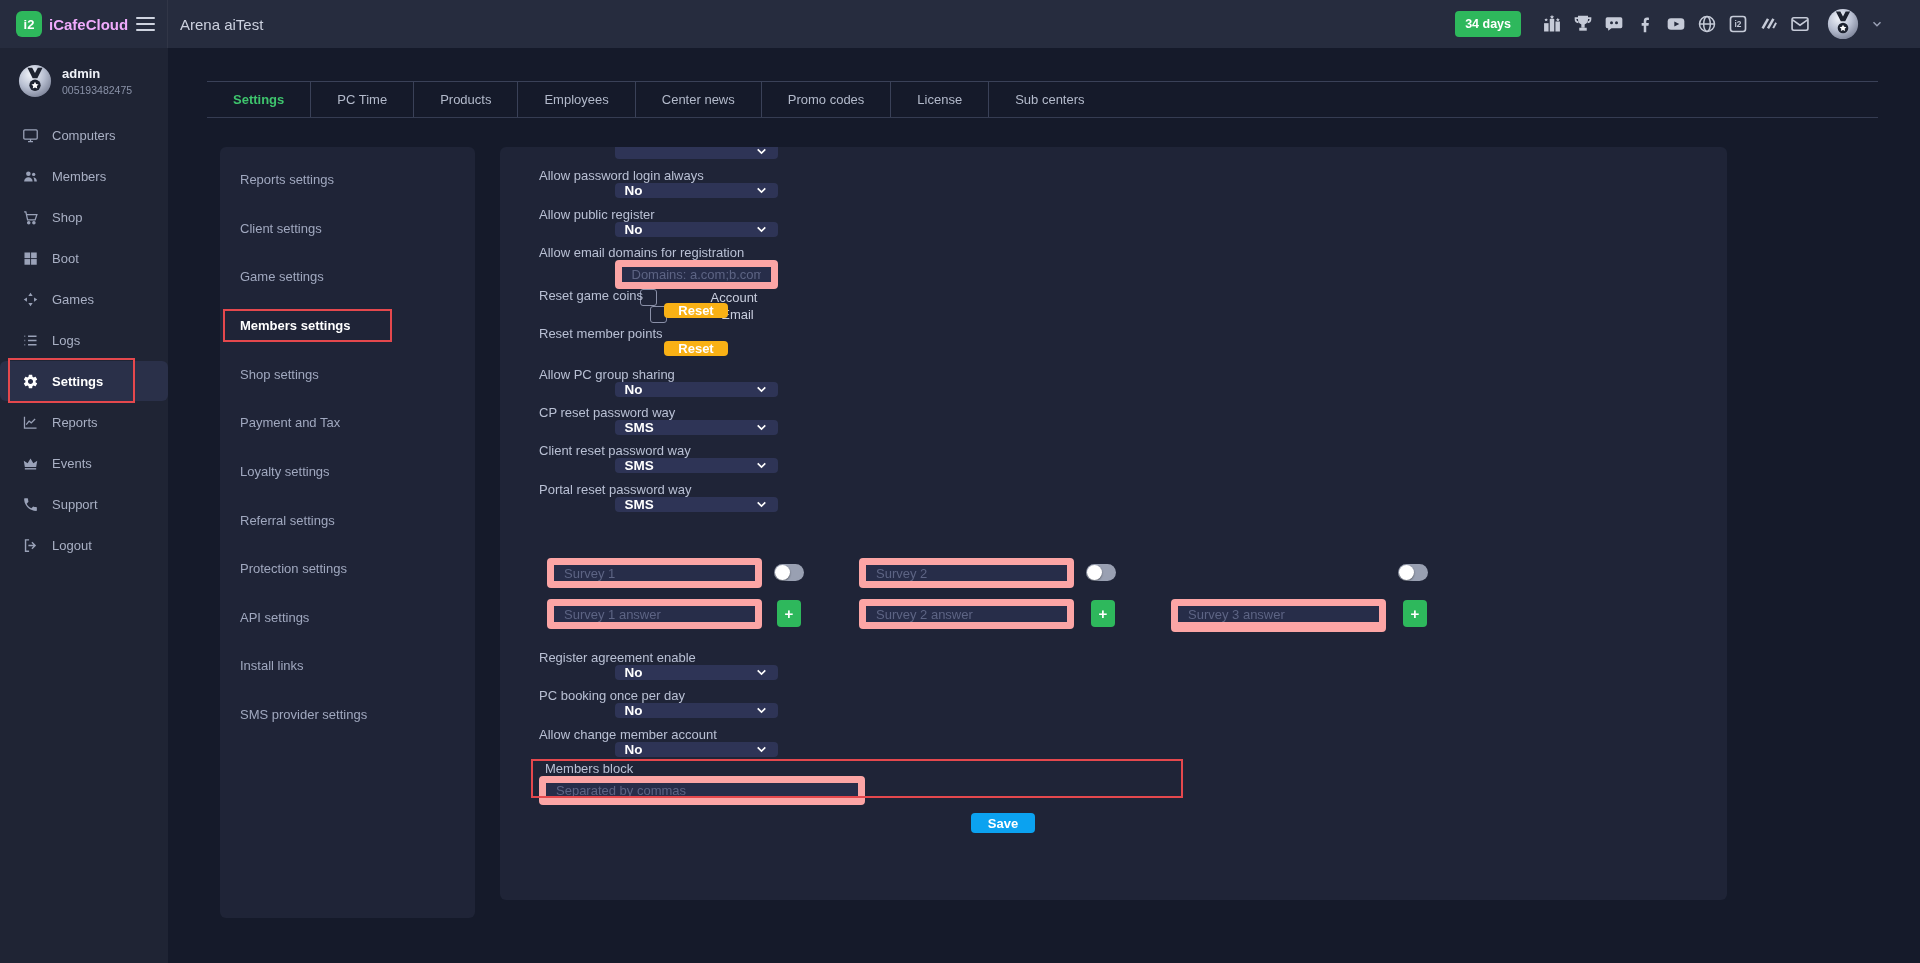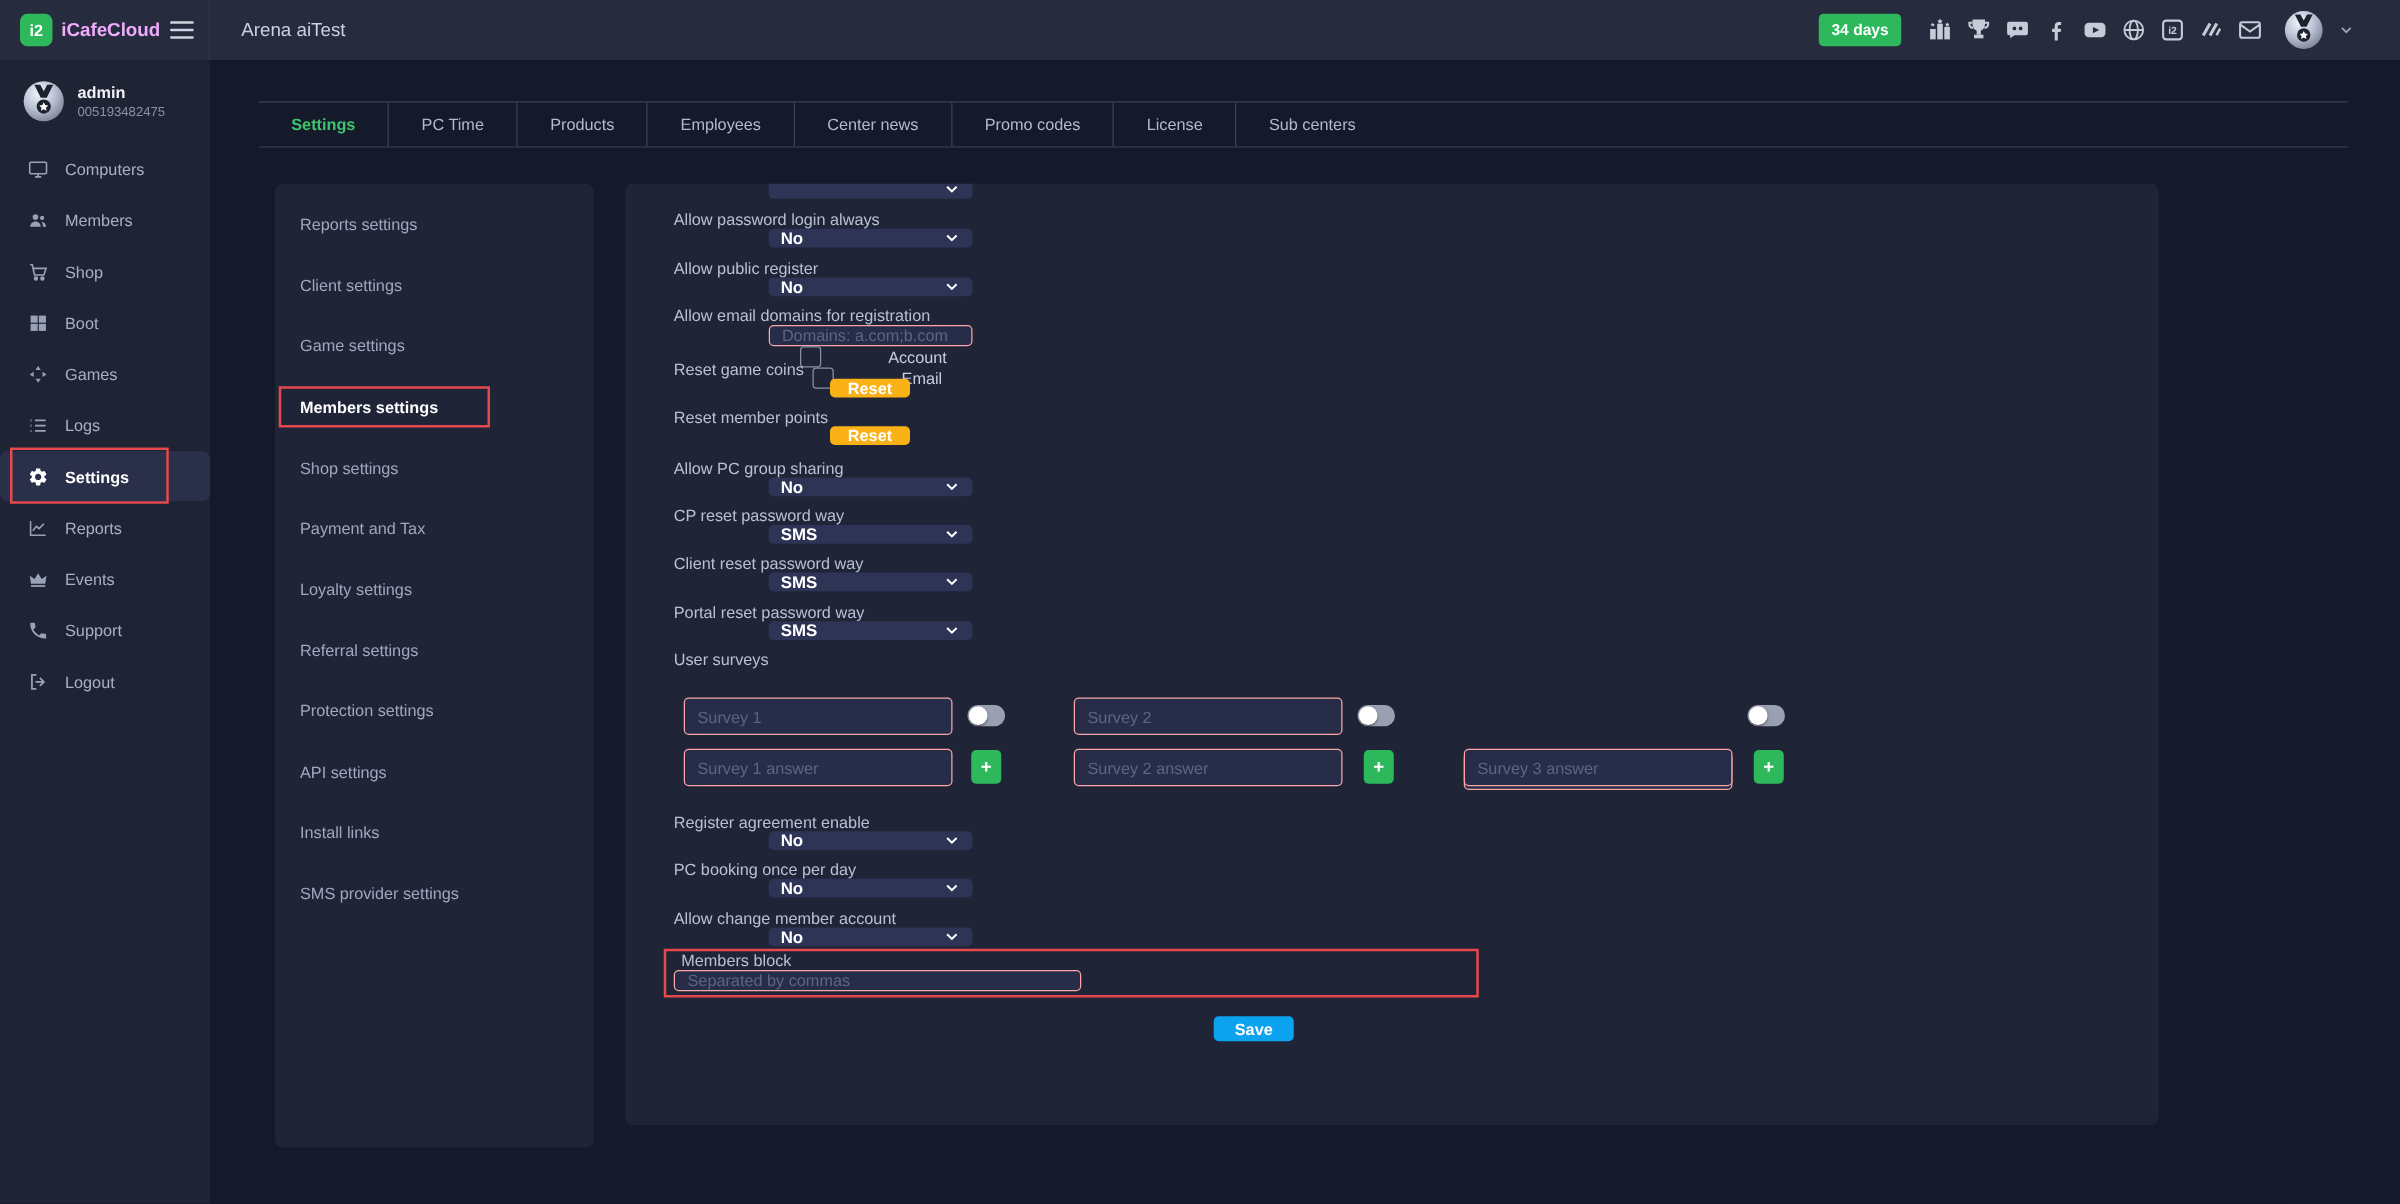--- a/index.html
+++ b/index.html
@@ -9,21 +9,21 @@
     background:#141828; color:#e9ebf4;
     font-family:"Liberation Sans", sans-serif;
   }
   
   .topbar { position:absolute; top:0; left:0; right:0; height:48px; background:#262c3e; display:flex; align-items:center; z-index:5; }
   .logo-zone { width:168px; height:100%; display:flex; align-items:center; padding-left:16px; border-right:1px solid rgba(255,255,255,.05); }
   .logo-mark { width:26px; height:26px; background:#2eb85c; border-radius:6px; display:flex; align-items:center; justify-content:center; font-weight:bold; font-size:13px; color:#fff; }
   .logo-text { margin-left:7px; font-size:15px; font-weight:bold; color:#f0abfc; }
   .hamburger { margin-left:auto; margin-right:12px; display:flex; flex-direction:column; gap:4px; cursor:pointer; }
   .hamburger span { width:19px; height:2px; background:#cfd4e0; border-radius:1px; }
-  .tb-title { margin-left:25px; font-size:15px; color:#ccd1df; }
+  .tb-title { margin-left:12px; font-size:15px; color:#ccd1df; }
   .tb-right { margin-left:auto; display:flex; align-items:center; gap:11px; padding-right:36px; }
   .days-badge { background:#2eb85c; color:#fff; font-weight:bold; font-size:12.5px; padding:6px 10px; border-radius:4px; margin-right:10px; cursor:pointer; }
   .tb-icon { width:20px; height:20px; color:#c6cbd8; cursor:pointer; display:block; }
   .tb-avatar { width:32px; height:32px; border-radius:50%; overflow:hidden; cursor:pointer; margin-left:6px; }
   .caret { width:14px; height:14px; color:#9aa1b5; cursor:pointer; }
   
   .sidebar { position:absolute; top:48px; left:0; bottom:0; width:168px; background:#1f2434; z-index:4; }
   .user { display:flex; align-items:center; gap:10px; padding:16px 0 0 18px; }
   .user-avatar { width:34px; height:34px; border-radius:50%; overflow:hidden; }
   .user-name { font-size:13px; font-weight:bold; color:#f0f2f8; }
@@ -40,21 +40,21 @@
   
   .settings-nav { position:absolute; left:52px; top:99px; width:255px; height:771px; background:#1f2437; border-radius:6px; }
   .snav-item { position:absolute; left:20px; height:17px; font-size:13px; color:#a0a8bf; cursor:pointer; white-space:nowrap; }
   .snav-item.active { color:#ffffff; font-weight:bold; }
   
   .form-panel { position:absolute; left:332px; top:99px; width:1227px; height:753px; background:#1f2437; border-radius:6px; overflow:hidden; }
   .frow { position:absolute; left:39px; height:30px; display:flex; align-items:center;flex-direction:column; }
   .flabel { width:314px; font-size:13px; color:#b9c0d4; flex:none; }
   .select { width:163px; height:30px; background:#2e3456; border-radius:4px; display:flex; align-items:center; padding:0 10px; font-size:13.5px; font-weight:bold; color:#fff; cursor:pointer; }
   .select .chev { margin-left:auto; width:13px; height:13px; color:#fff; }
-  .tinput { background:#272d49; border:1px solid #fca5a5; border-radius:4px; height:30px; padding:0 10px; font-size:13px; color:#e9ebf4; font-family:"Liberation Sans", sans-serif; outline:none; }
+  .tinput { background:#272d49; border:7px solid #fca5a5; border-radius:4px; height:30px; padding:0 10px; font-size:13px; color:#e9ebf4; font-family:"Liberation Sans", sans-serif; outline:none; }
   .tinput::placeholder { color:#5d6484; }
   .btn-yellow { background:#f9b115; color:#fff; font-weight:bold; font-size:13px; border:none; border-radius:4px; height:27px; padding:0 14px; cursor:pointer; font-family:"Liberation Sans", sans-serif; }
   .btn-save { position:absolute; left:471px; top:666px; width:64px; height:20px; background:#0ba2f0; color:#fff; font-weight:bold; font-size:13px; border:none; border-radius:4px; cursor:pointer; font-family:"Liberation Sans", sans-serif; }
   .btn-plus { position:absolute; width:24px; height:27px; background:#2eb85c; border:none; border-radius:4px; color:#fff; font-weight:bold; font-size:15px; line-height:1; cursor:pointer; font-family:"Liberation Sans", sans-serif; }
   .checkbox { width:17px; height:17px; border:1px solid #8a90a8; border-radius:3px; background:transparent; cursor:pointer; flex:none; }
   .cb-label { font-size:13px; color:#c9cede; margin-left:7px; }
   .cb-group { display:flex; align-items:center;gap:47px; }
   .toggle { position:absolute; width:30px; height:17px; border-radius:9px; background:#99a0b2; cursor:pointer; }
   .toggle::after { content:""; position:absolute; left:1px; top:1px; width:15px; height:15px; border-radius:50%; background:#fff; box-shadow:0 1px 2px rgba(0,0,0,.45); }
   .surveys-row { position:absolute; left:39px; width:1150px; height:30px; }
@@ -370,23 +370,20 @@
     <div class="frow" style="top:335px">
       <div class="flabel">Portal reset password way</div>
       <div class="select">
         <span>SMS</span>
         <svg class="chev" viewBox="0 0 24 24" fill="none" stroke="currentColor" stroke-width="3">
             <path d="M5 8l7 7 7-7"></path>
           </svg>
       </div>
     </div>
 
-    <div class="frow" style="top:373px">
-      <div class="flabel">User surveys</div>
-    </div>
 
     <div class="surveys-row" style="top:411px">
       <input class="tinput scol-input" style="left: 8px;" placeholder="Survey 1">
       <div class="toggle" style="left:235px; top:6px"></div>
       <input class="tinput scol-input" style="left: 320px;" placeholder="Survey 2">
       <div class="toggle" style="left:547px; top:6px"></div>
       <input class="tinput scol-input" style="left: 632px; margin-top: 44px;" placeholder="Survey 3">
       <div class="toggle" style="left:859px; top:6px"></div>
     </div>
 

